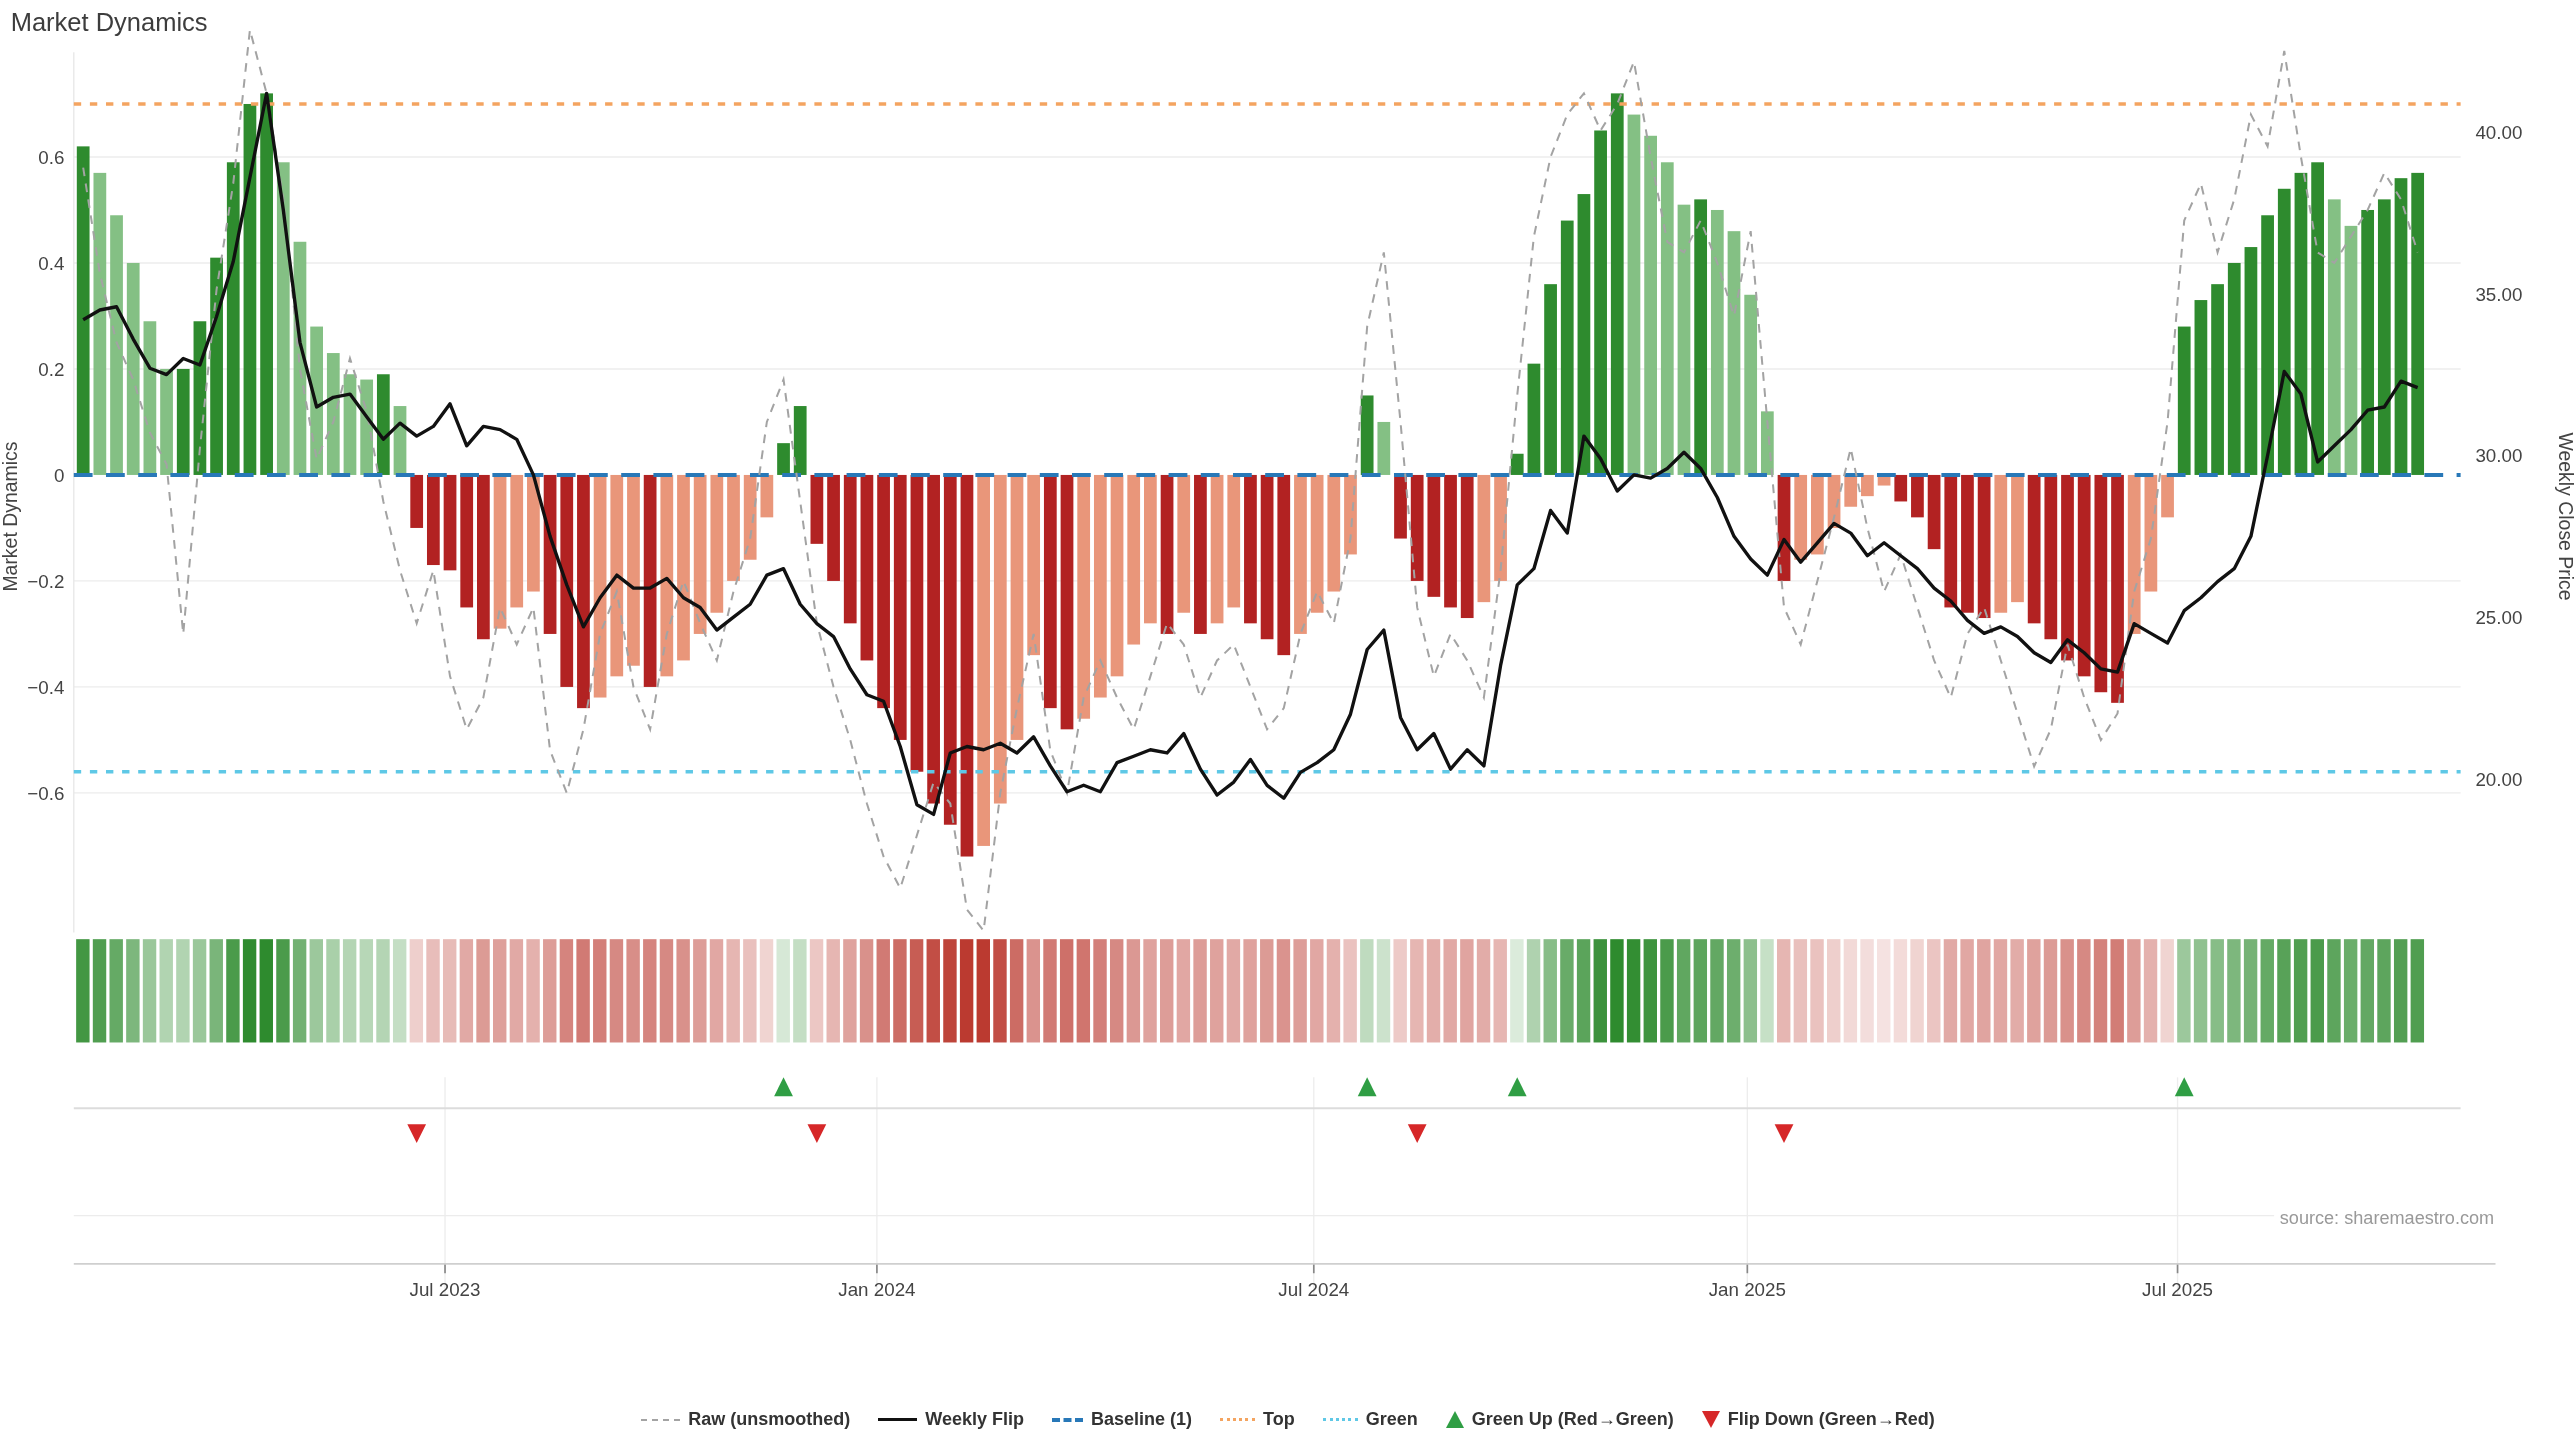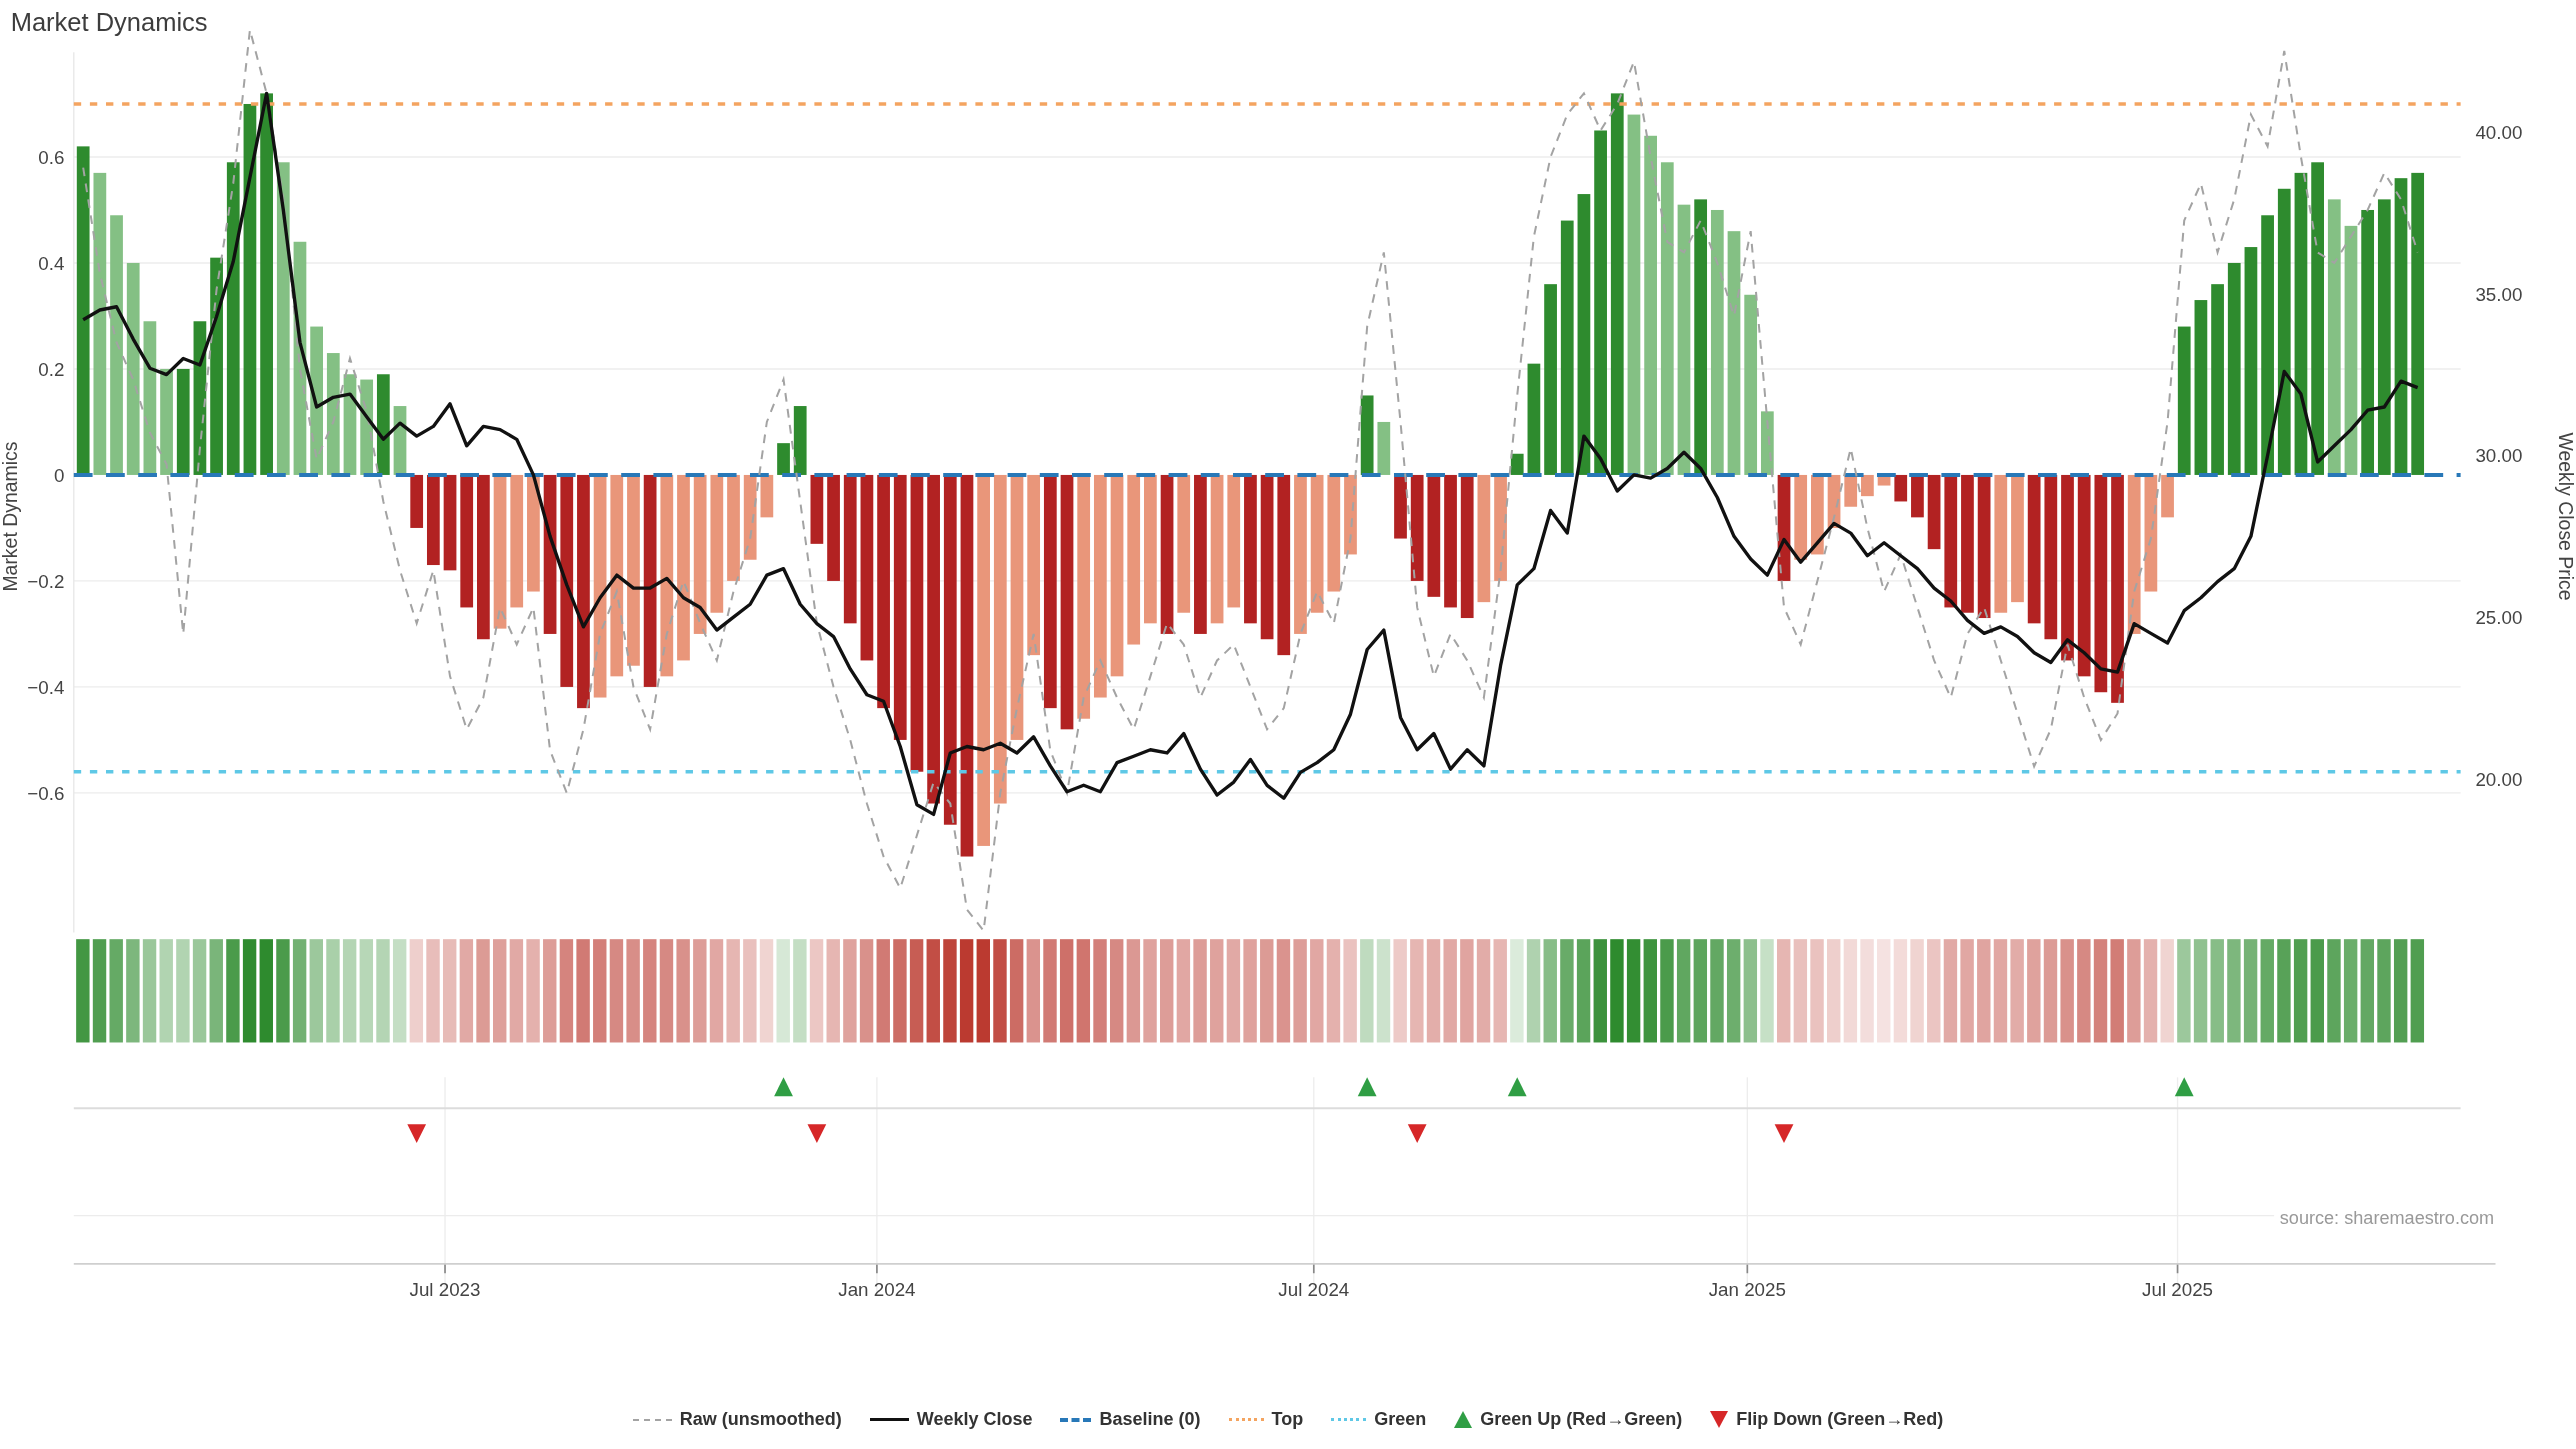--- a/index.html
+++ b/index.html
@@ -381,25 +381,25 @@
   <text x="3718" y="1824" font-size="27" fill="#999999" text-anchor="end">source: sharemaestro.com</text>
 </svg>
 
 <div id="legend">
     <div class="legend-item">
       <span class="sw sw-dash-gray"></span>
       <span>Raw (unsmoothed)</span>
     </div>
     <div class="legend-item">
       <span class="sw sw-line-black"></span>
-      <span>Weekly Close</span>
+      <span>Weekly Flip</span>
     </div>
     <div class="legend-item">
       <span class="sw sw-dash-blue"></span>
-      <span>Baseline (0)</span>
+      <span>Baseline (1)</span>
     </div>
     <div class="legend-item">
       <span class="sw sw-dot-orange"></span>
       <span>Top</span>
     </div>
     <div class="legend-item">
       <span class="sw sw-dot-cyan"></span>
       <span>Green</span>
     </div>
     <div class="legend-item">

